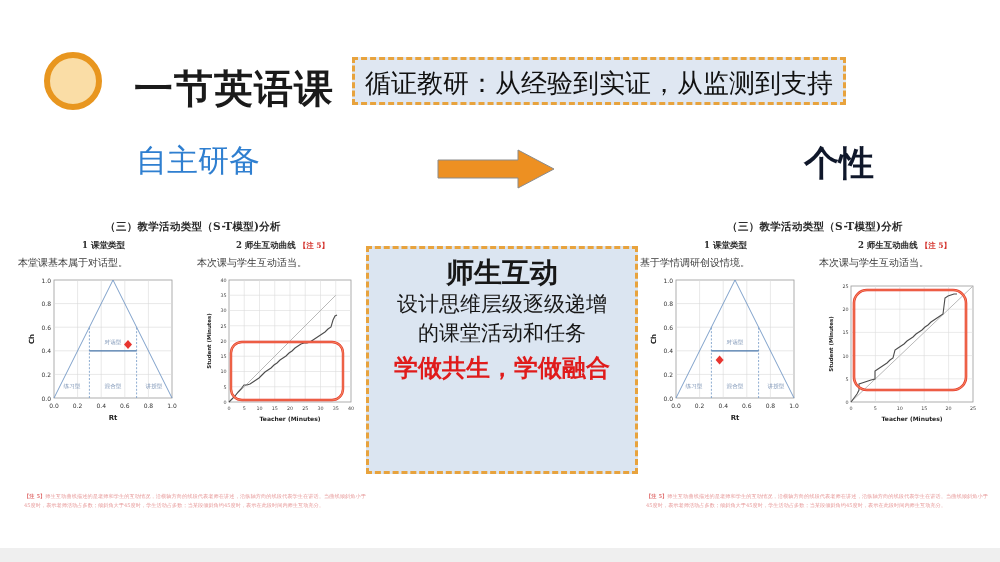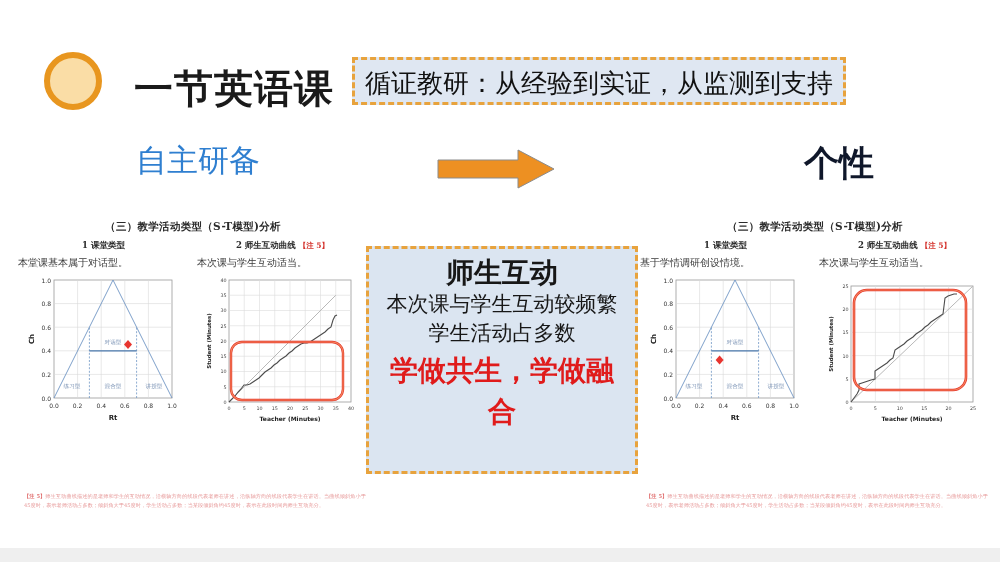--- a/index.html
+++ b/index.html
@@ -77,21 +77,21 @@
     padding:6px 8px 9px;text-align:center;
   }
   .callout-title{
     font-family:"DejaVu Serif","Liberation Serif",serif;
     font-size:28px;font-weight:bold;color:#171717;line-height:1.25;
   }
   .callout-line{
     font-size:21px;color:#171717;line-height:1.38;white-space:nowrap;
   }
   .callout-red{
-    font-size:28px;color:#e01b1b;font-weight:bold;line-height:1.45;margin-top:3px;
+    font-size:24px;color:#e01b1b;font-weight:bold;line-height:1.45;margin-top:3px;
   }
 </style>
 </head>
 <body>
 
 <div class="slide">
 
   <div class="bullet-circle"></div>
 
   <div class="slide-title">一节英语课</div>
@@ -340,19 +340,19 @@
       </div>
     </div>
 
     <div class="footnote">
       <b>【注 5】</b><span>师生互动曲线描述的是老师和学生的互动情况，沿横轴方向的线段代表老师在讲述，沿纵轴方向的线段代表学生在讲话。当曲线倾斜角小于45度时，表示老师活动占多数；倾斜角大于45度时，学生活动占多数；当某段倾斜角约45度时，表示在此段时间内师生互动充分。</span>
     </div>
   </div>
 
   <div class="callout">
     <div class="callout-title">师生互动</div>
-    <div class="callout-line">本次课与学生互动较频繁</div>
-    <div class="callout-line">学生活动占多数</div>
+    <div class="callout-line">设计思维层级逐级递增</div>
+    <div class="callout-line">的课堂活动和任务</div>
     <div class="callout-red">学做共生，学做融合</div>
   </div>
 
   <div class="bottom-band"></div>
 </div>
 
 </body></html>

